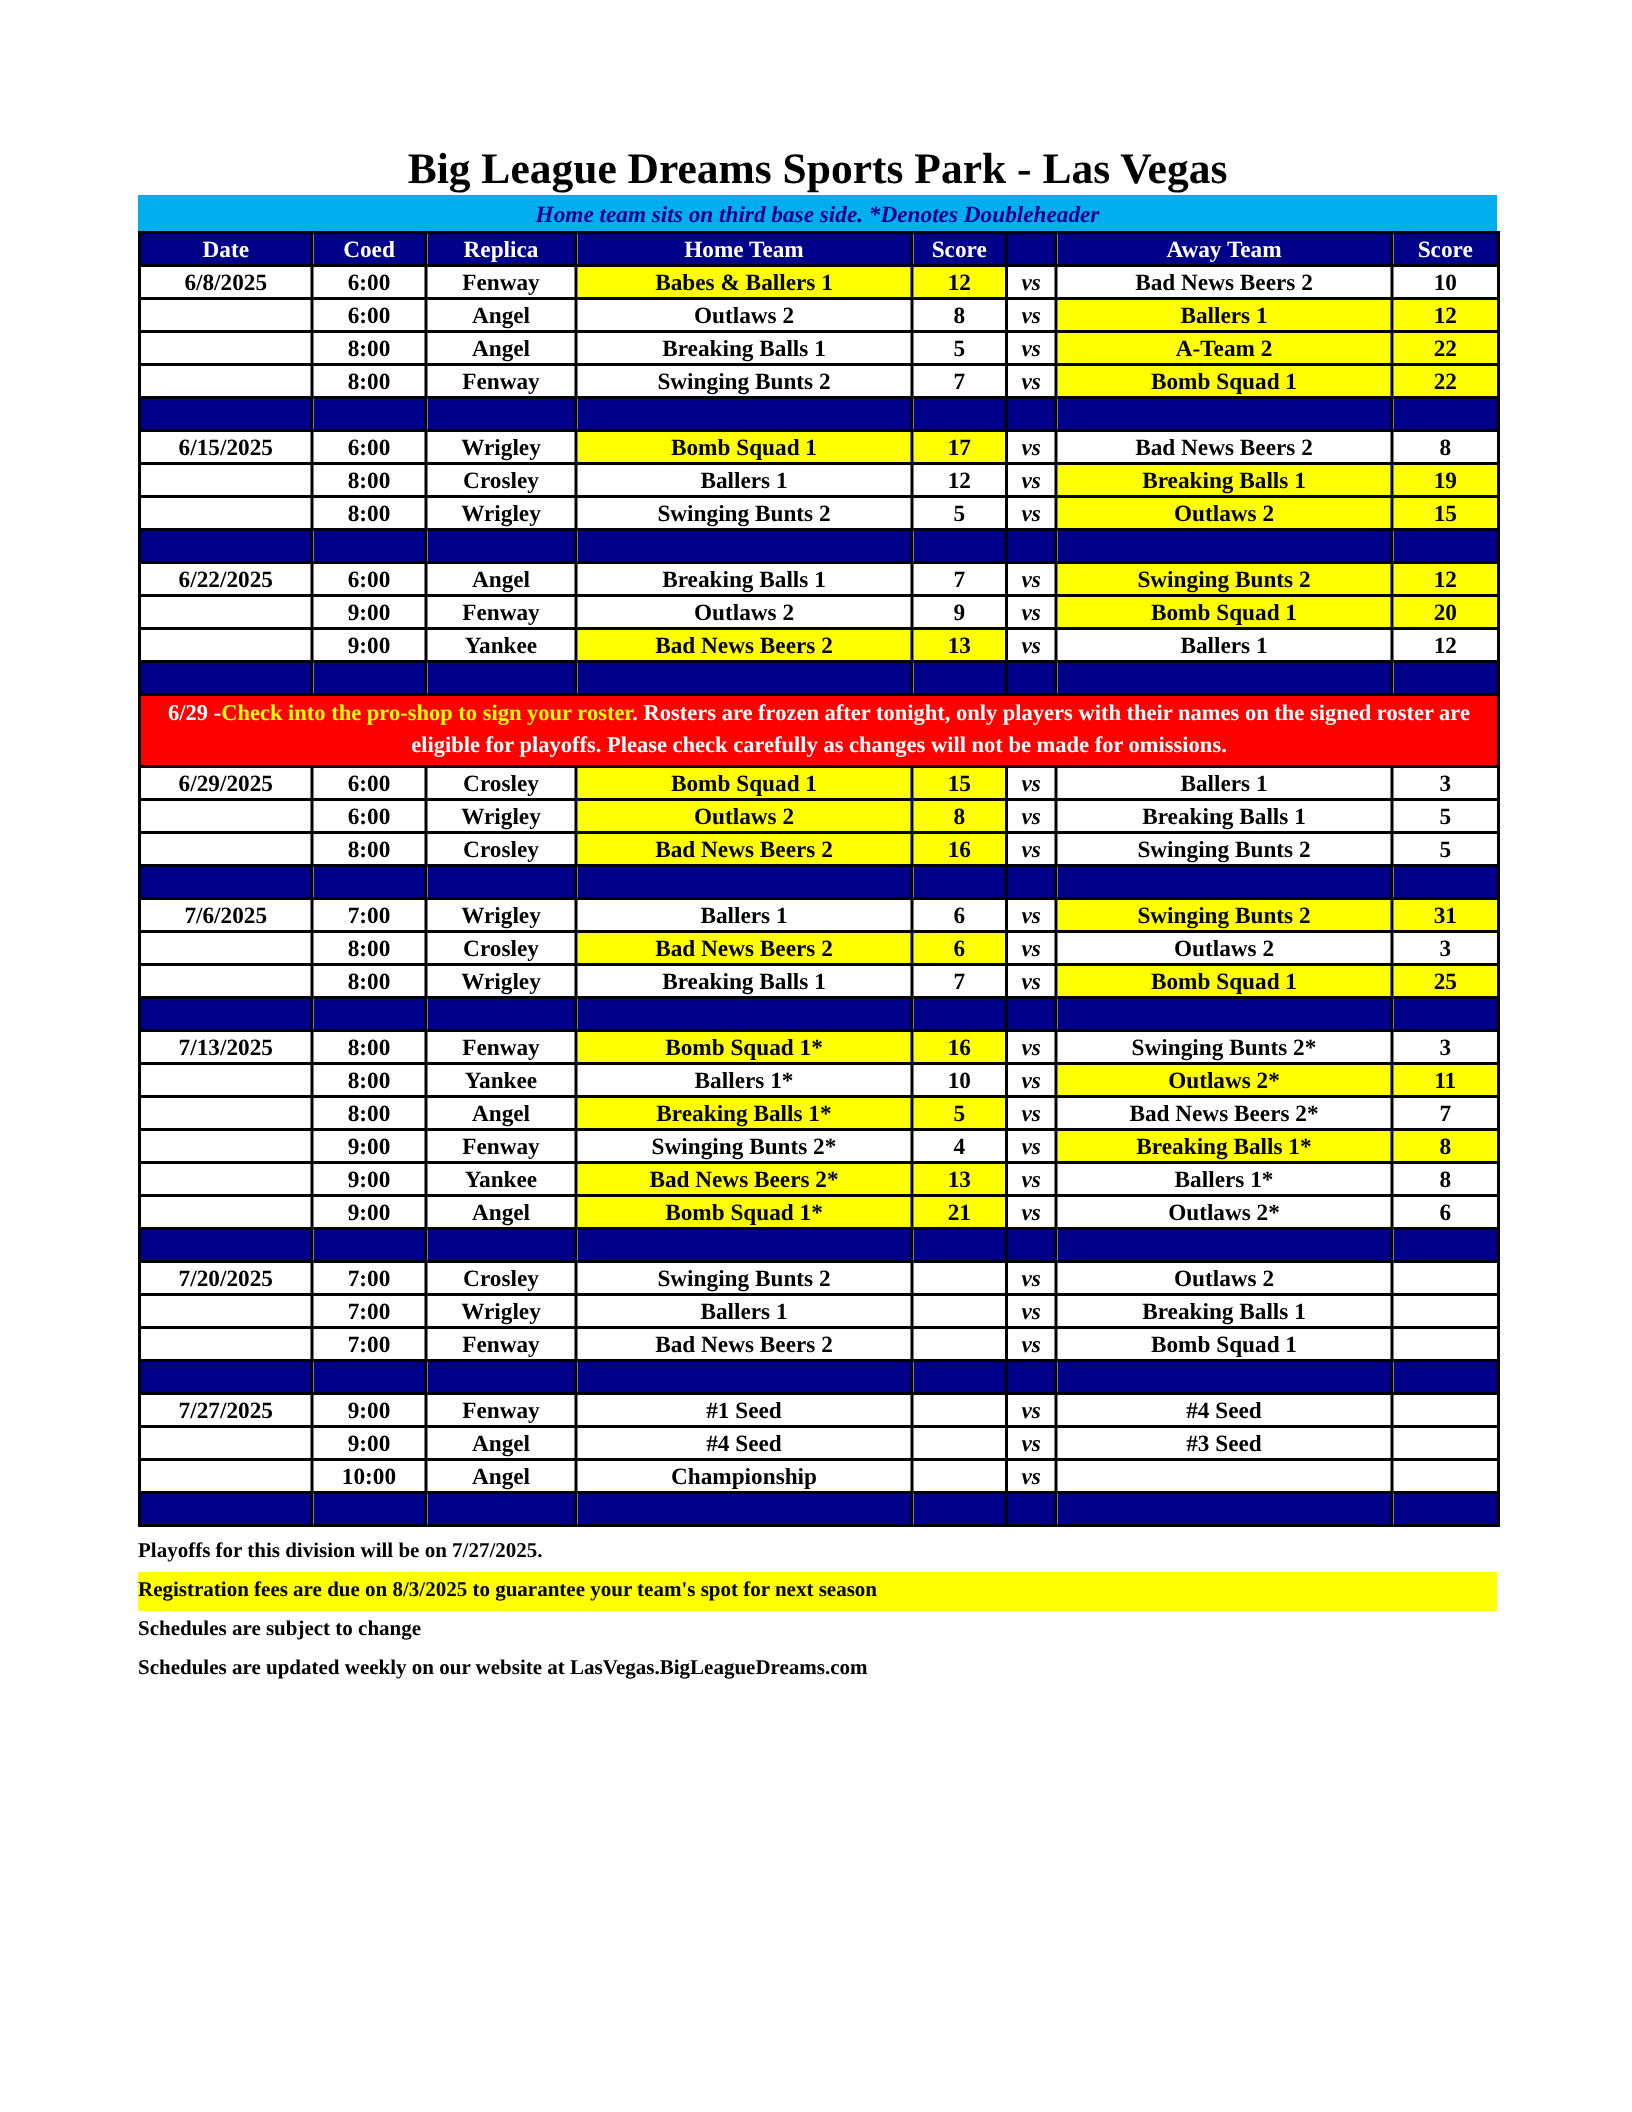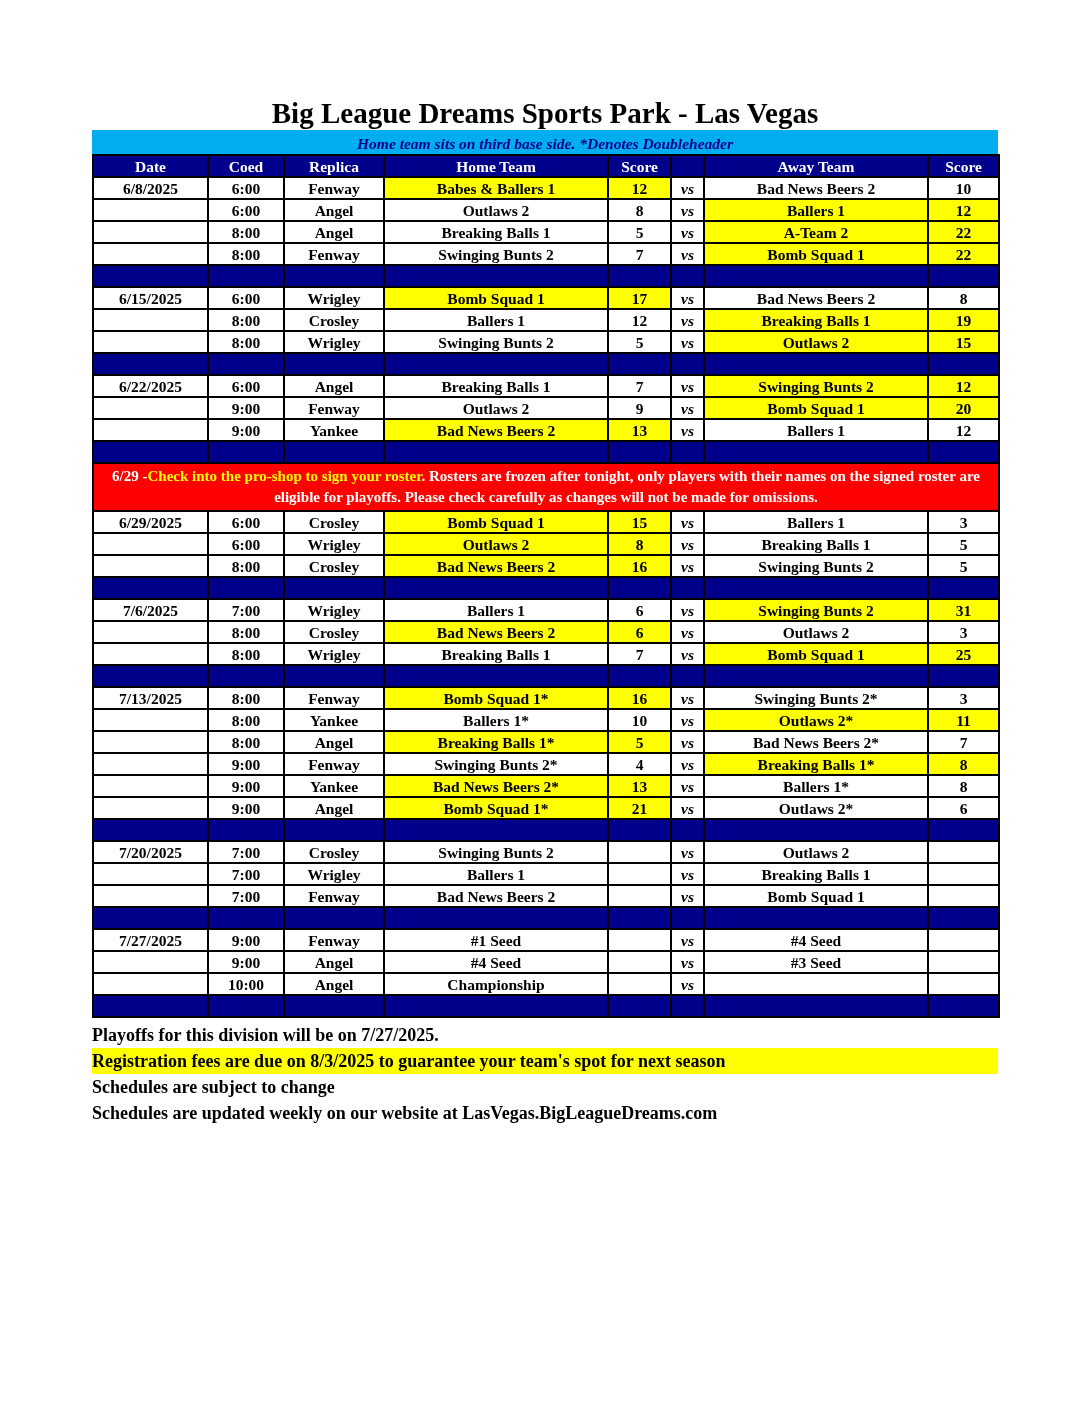--- a/index.html
+++ b/index.html
@@ -38,21 +38,21 @@
   td.vs-cell{font-style:italic;font-size:13.5px;}
   td.hl{background:var(--yellow);}
   tr.notice-row td{
     background:var(--red);color:var(--white);
     white-space:normal;height:auto;padding:2px 8px;
     font-size:15px;line-height:21px;text-align:center;
   }
   tr.notice-row .notice-hl{color:var(--yellow);margin-top:40px;}
   .footer{margin-top:4px;}
   .footer-line{
-    font-size:18px;line-height:26px;font-weight:bold;width:906px;
+    font-size:14px;line-height:26px;font-weight:bold;width:906px;
   }
   .footer-line.hl{background:var(--yellow);}
 </style>
 </head>
 <body>
 
 <div class="page">
   <div class="content">
     <h1 class="doc-title">Big League Dreams Sports Park - Las Vegas</h1>
     <div class="banner">Home team sits on third base side.  *Denotes Doubleheader</div>

